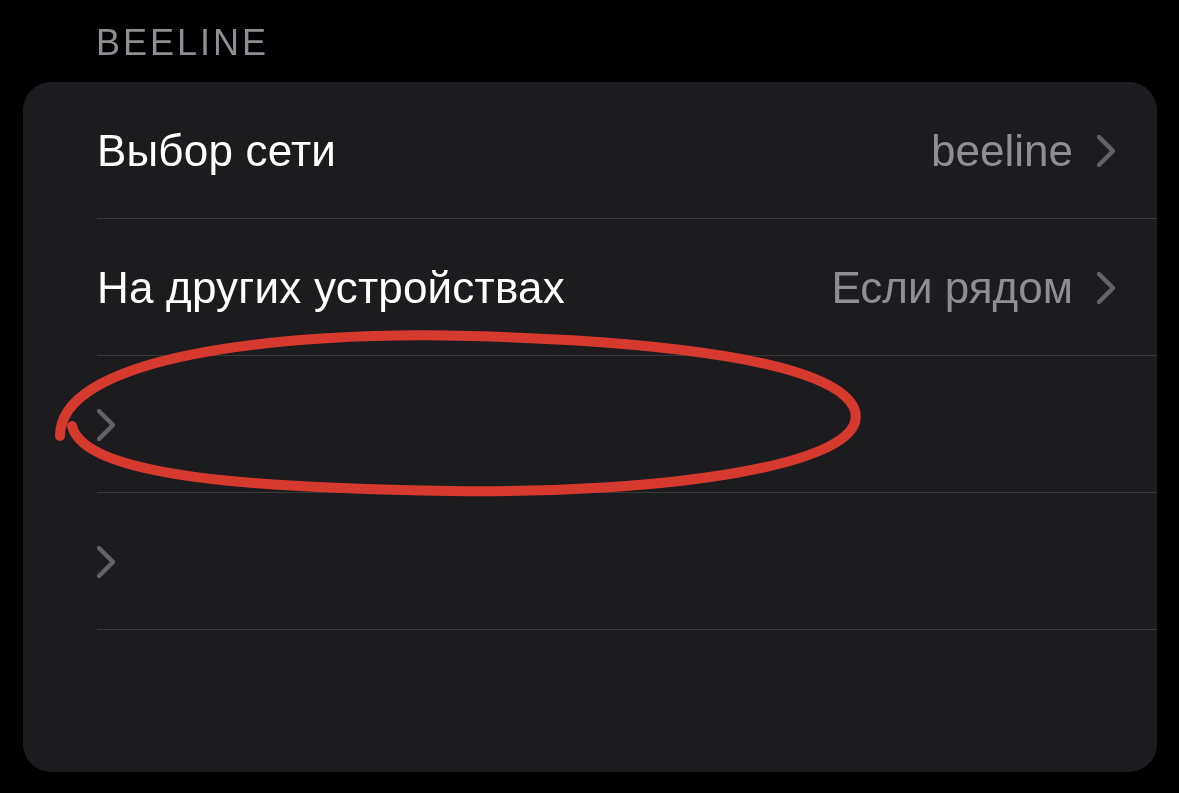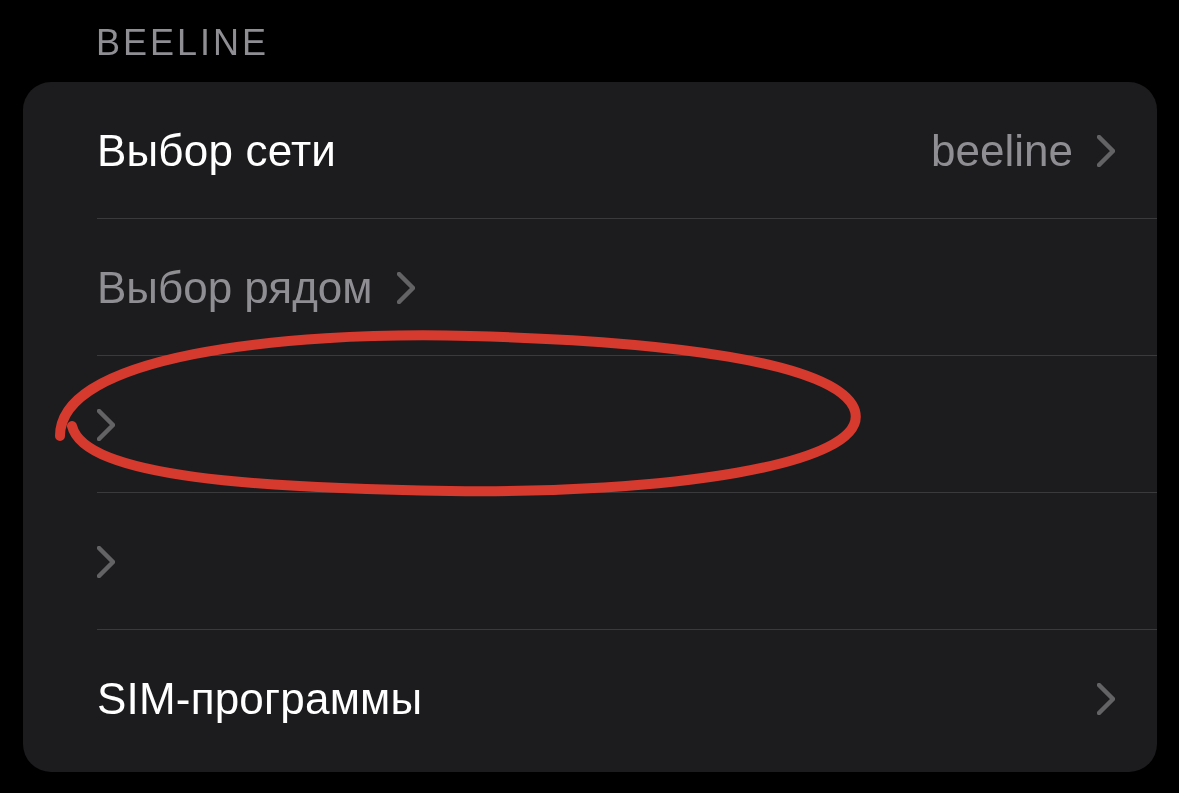--- a/index.html
+++ b/index.html
@@ -93,21 +93,22 @@
       <span class="row-value">beeline</span>
       <span class="chevron">
         <svg width="18" height="32" viewBox="0 0 18 32">
             <path d="M2 2 L16 16 L2 30" stroke="#636366" stroke-width="4.5" fill="none" stroke-linecap="round" stroke-linejoin="round"></path>
           </svg>
       </span>
       <div class="sep"></div>
     </div>
 
     <div class="row">
-      <span class="row-value">Выбор рядом</span>
+      <span class="row-label">На других устройствах</span>
+      <span class="row-value">Если рядом</span>
       <span class="chevron">
         <svg width="18" height="32" viewBox="0 0 18 32">
             <path d="M2 2 L16 16 L2 30" stroke="#636366" stroke-width="4.5" fill="none" stroke-linecap="round" stroke-linejoin="round"></path>
           </svg>
       </span>
       <div class="sep"></div>
     </div>
 
     <div class="row">
       <span class="chevron">
@@ -120,28 +121,20 @@
 
     <div class="row">
       <span class="chevron">
         <svg width="18" height="32" viewBox="0 0 18 32">
             <path d="M2 2 L16 16 L2 30" stroke="#636366" stroke-width="4.5" fill="none" stroke-linecap="round" stroke-linejoin="round"></path>
           </svg>
       </span>
       <div class="sep"></div>
     </div>
 
-    <div class="row">
-      <span class="row-label">SIM-программы</span>
-      <span class="chevron">
-        <svg width="18" height="32" viewBox="0 0 18 32">
-            <path d="M2 2 L16 16 L2 30" stroke="#636366" stroke-width="4.5" fill="none" stroke-linecap="round" stroke-linejoin="round"></path>
-          </svg>
-      </span>
-    </div>
 
   </div>
 
   <div class="annot" style="left:0px; top:316px; width:900px; height:190px;">
     <svg width="900" height="190" viewBox="0 0 900 190">
       <path d="M 60 120
                C 60 40, 280 15, 470 20
                C 660 25, 840 45, 855 95
                C 870 150, 660 178, 450 175
                C 260 172, 85 162, 72 110" fill="none" stroke="#d63a2f" stroke-width="10" stroke-linecap="round" stroke-linejoin="round"></path>

